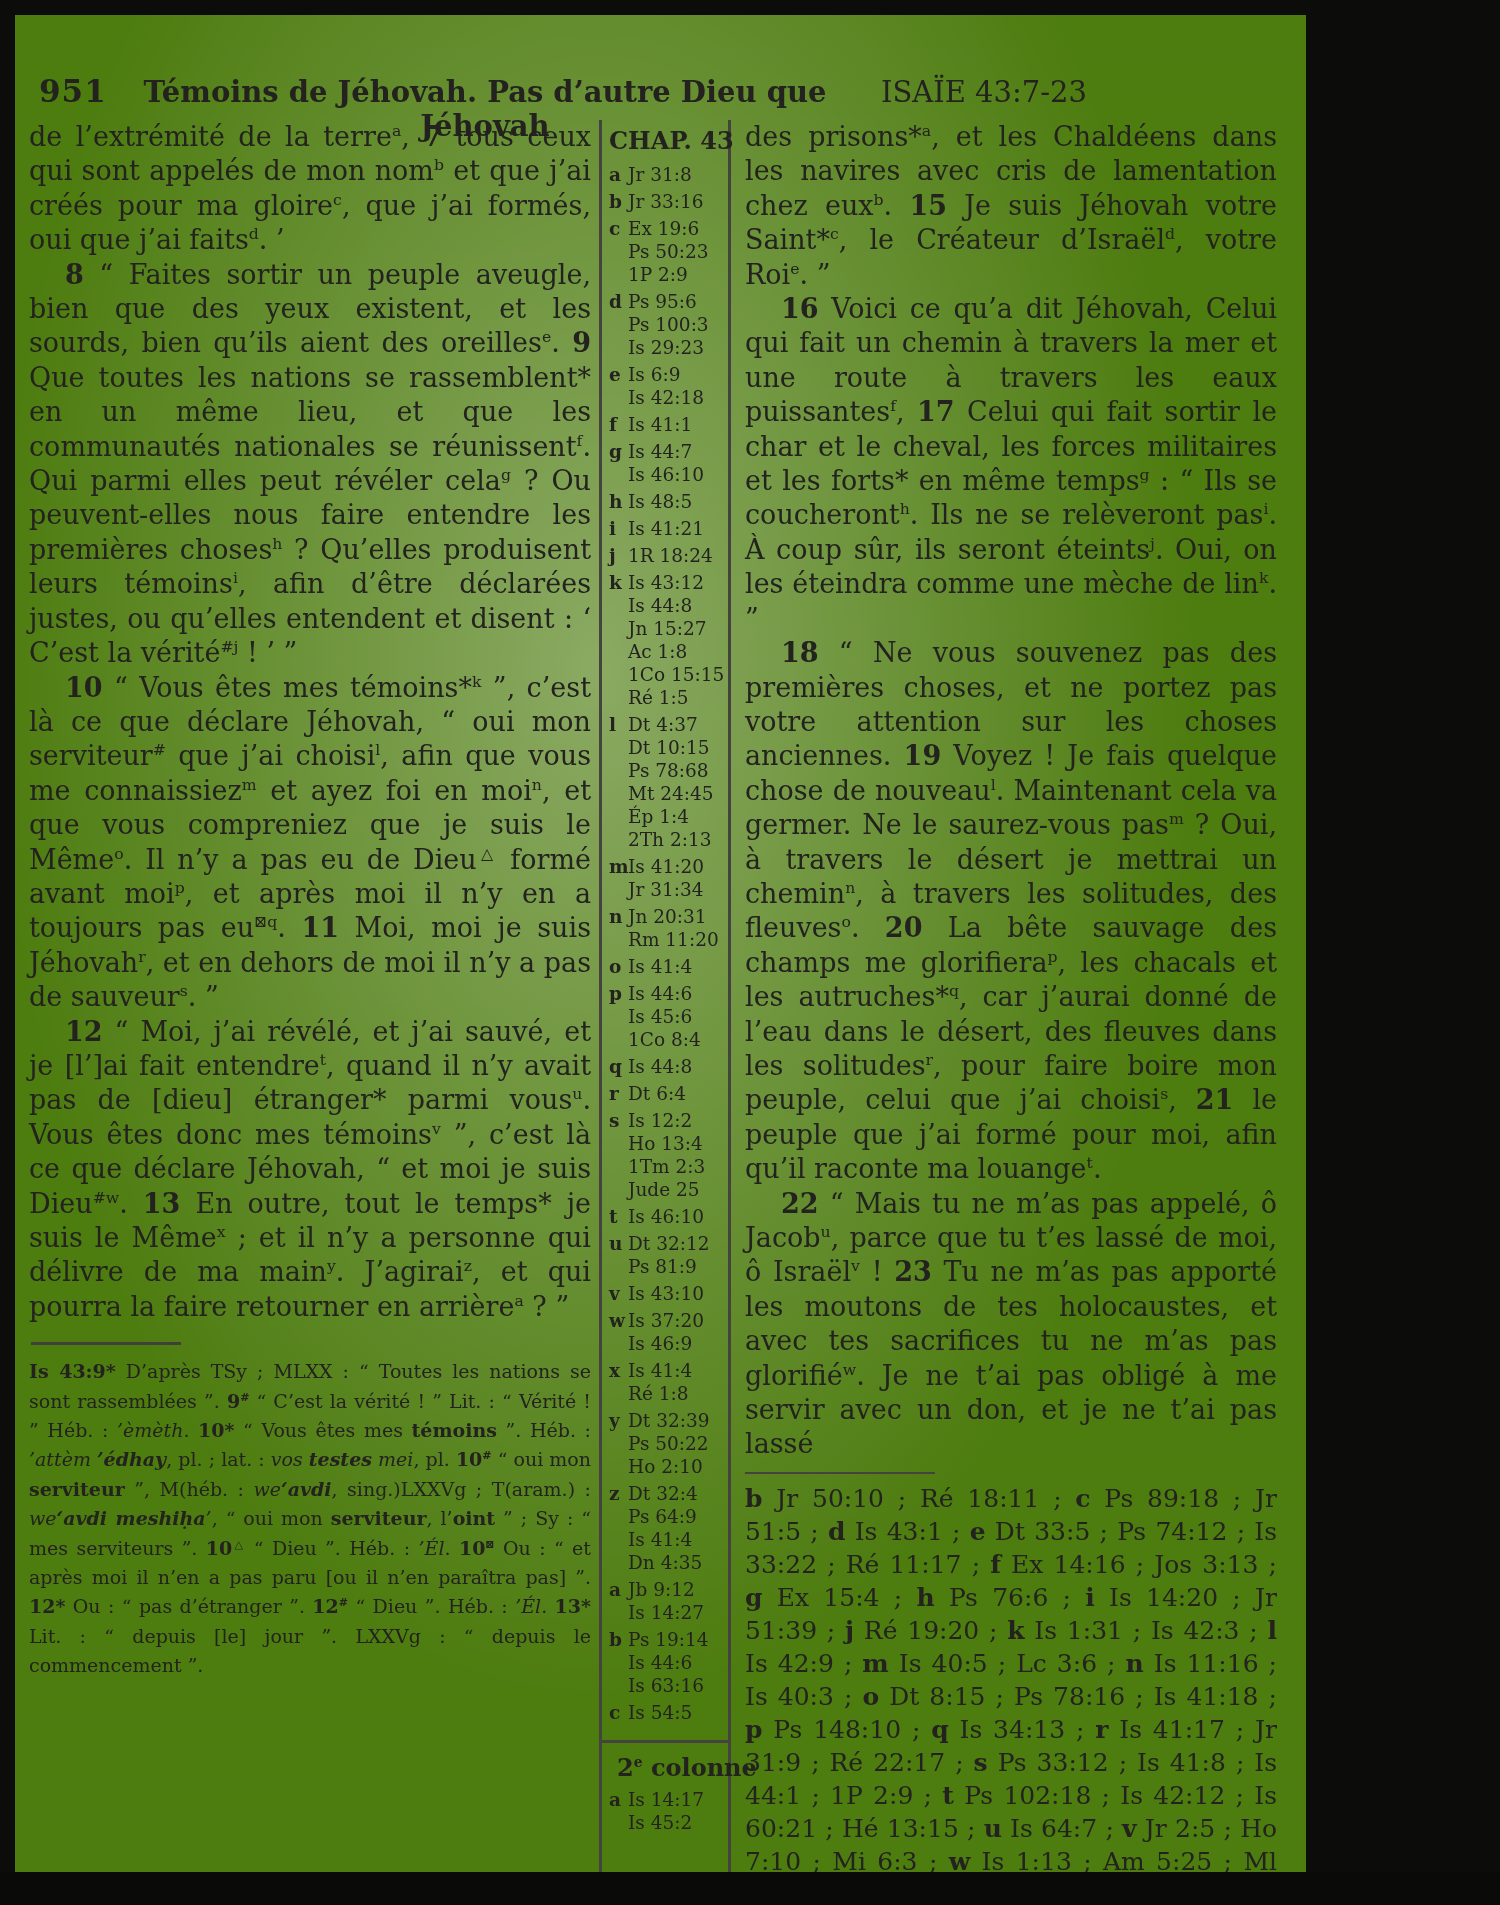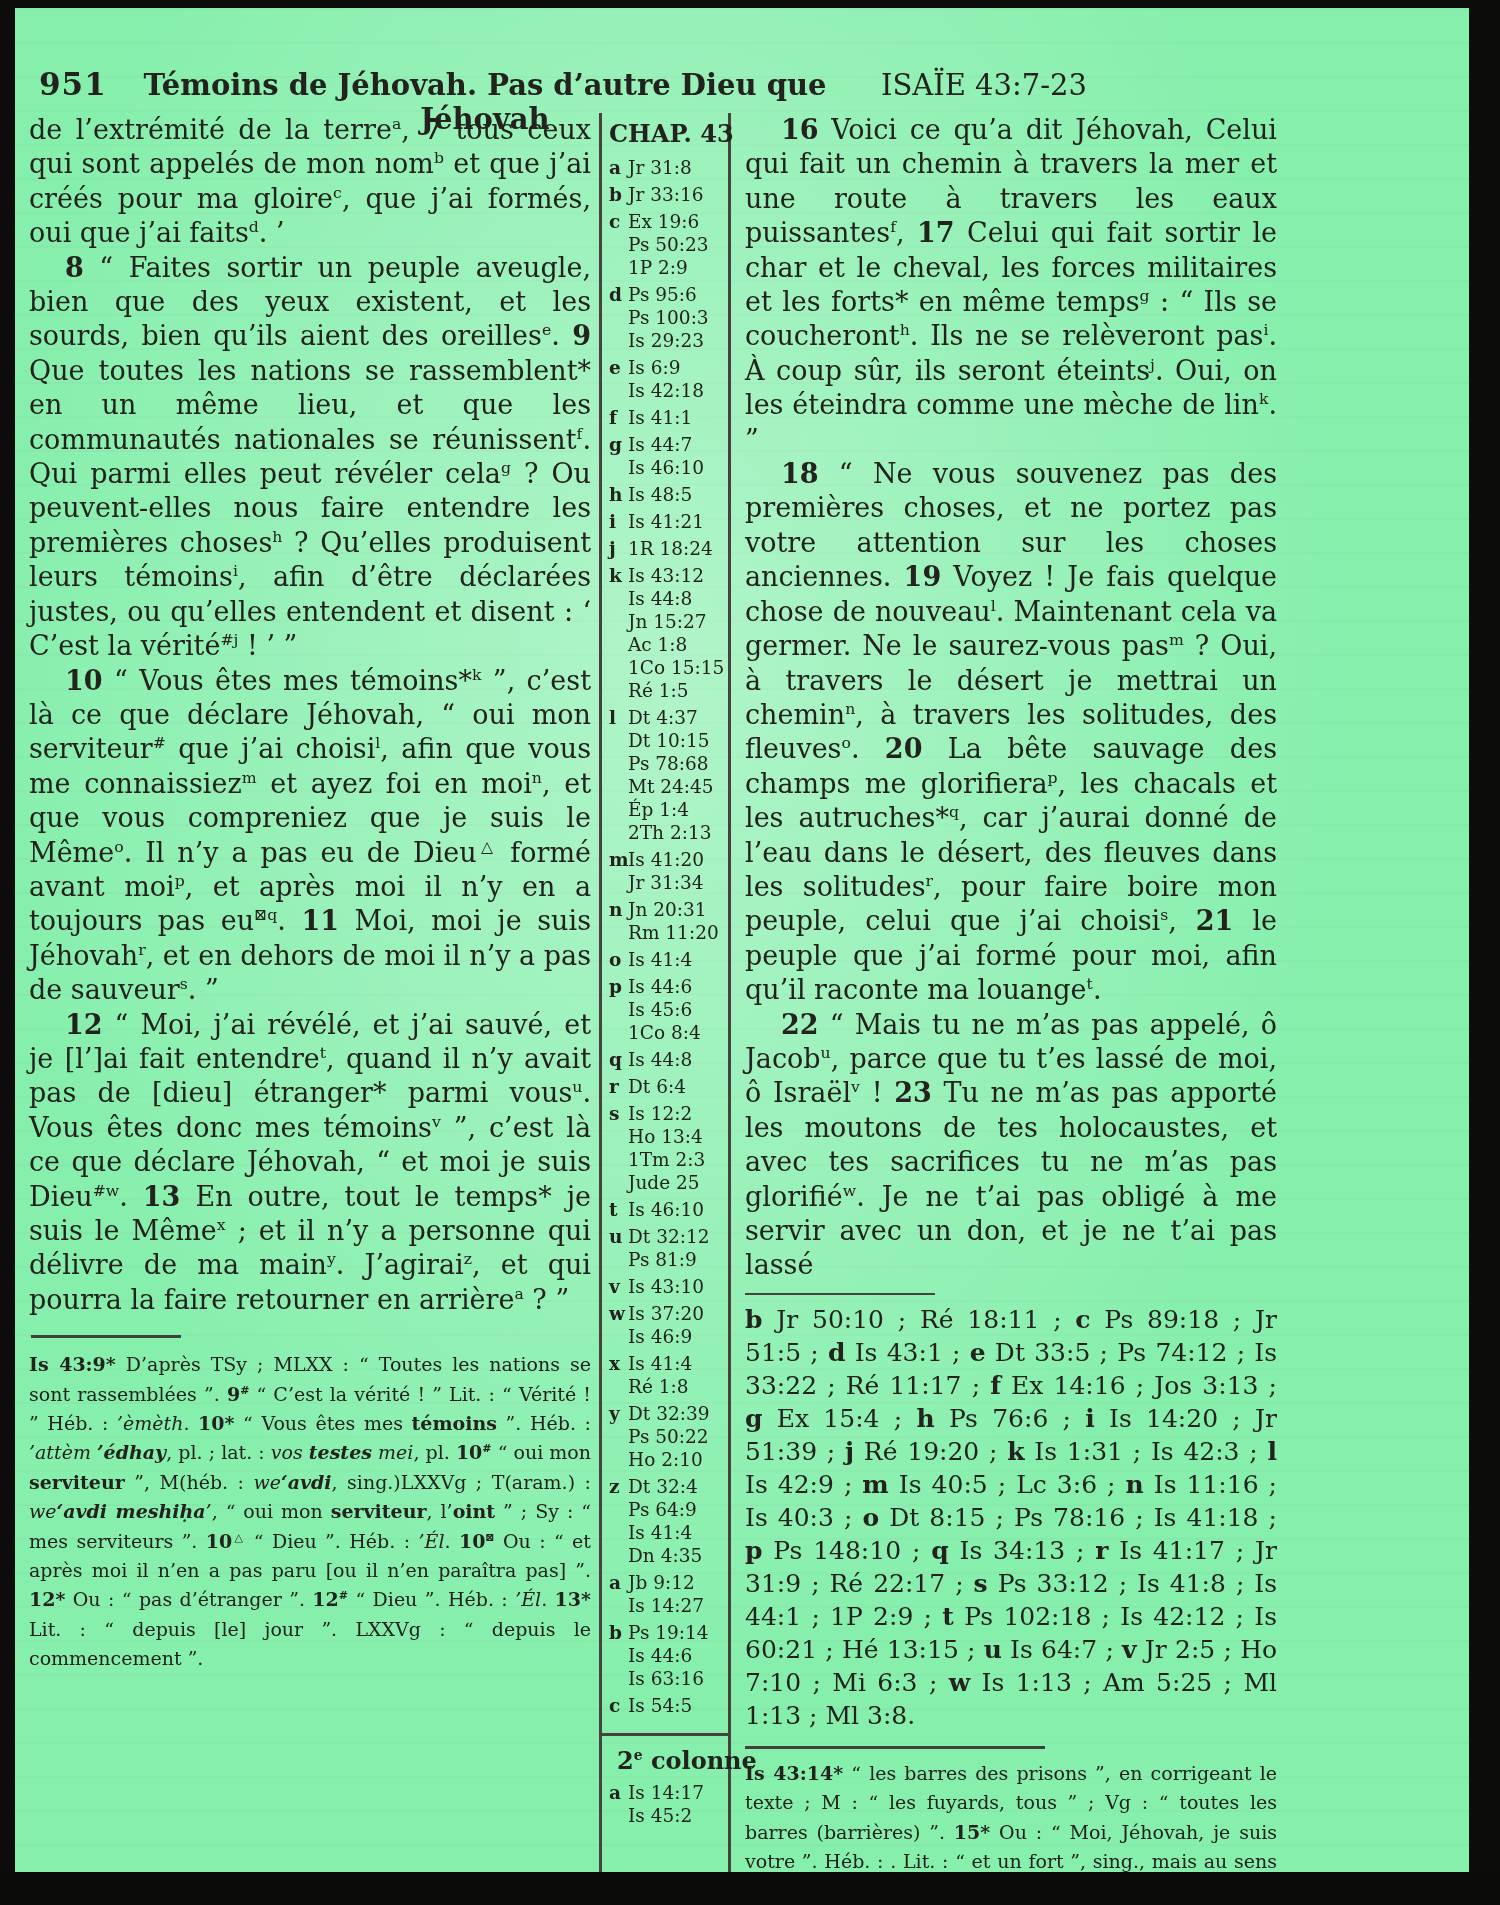--- a/index.html
+++ b/index.html
@@ -1,18 +1,18 @@
 <!DOCTYPE html>
 <html lang="fr"><head>
 <meta charset="utf-8">
 <style>
   html,body{margin:0;padding:0;background:#2a2a2a;}
   .page{position:relative;width:1500px;height:1905px;background:#0c0c0b;overflow:hidden;
         font-family:"DejaVu Serif","Liberation Serif",serif;color:#23221e;}
-  .paper{position:absolute;left:15px;top:8px;width:1454px;height:1872px;background:#86efac;}
+  .paper{position:absolute;left:15px;top:15px;width:1291px;height:1872px;background:#4d7c0f;}
   .paper::before{content:'';position:absolute;inset:0;pointer-events:none;
         background:radial-gradient(ellipse at 45% 35%, rgba(255,255,255,0.35), rgba(0,0,0,0) 60%),
                    repeating-linear-gradient(180deg, rgba(110,108,98,0.045) 0 2px, rgba(0,0,0,0) 2px 34px);}
   .edge-bottom{position:absolute;left:0;bottom:0;width:1500px;height:33px;background:#0a0a09;}
 
   .pagenum{position:absolute;left:24px;top:58px;font-size:31px;font-weight:bold;letter-spacing:1px;}
   .runtitle{position:absolute;left:110px;top:60px;width:720px;text-align:center;font-size:29px;font-weight:bold;}
   .bookref{position:absolute;left:866px;top:60px;width:230px;font-size:29px;font-weight:normal;}
 
   .cols{position:absolute;left:14px;top:105px;width:1248px;display:flex;align-items:stretch;min-height:1750px;}
@@ -330,20 +330,21 @@
             </div>
             <div class="rl">
               <span class="rlt"></span>
               <span class="rlr">Is 45:2</span>
             </div>
           </div>
       </div>
 
       <div class="col-right">
         <div class="maintext">
+            <p class="vp noind">des prisons*<sup>a</sup>, et les Chaldéens dans les navires avec cris de lamentation chez eux<sup>b</sup>. <b>15</b> Je suis Jéhovah votre Saint*<sup>c</sup>, le Créateur d’Israël<sup>d</sup>, votre Roi<sup>e</sup>. ”</p>
             <p class="vp"><b>16</b> Voici ce qu’a dit Jéhovah, Celui qui fait un chemin à travers la mer et une route à travers les eaux puissantes<sup>f</sup>, <b>17</b> Celui qui fait sortir le char et le cheval, les forces militaires et les forts* en même temps<sup>g</sup>&nbsp;: “ Ils se coucheront<sup>h</sup>. Ils ne se relèveront pas<sup>i</sup>. À coup sûr, ils seront éteints<sup>j</sup>. Oui, on les éteindra comme une mèche de lin<sup>k</sup>. ”</p>
             <p class="vp"><b>18</b> “ Ne vous souvenez pas des premières choses, et ne portez pas votre attention sur les choses anciennes. <b>19</b> Voyez&nbsp;! Je fais quelque chose de nouveau<sup>l</sup>. Maintenant cela va germer. Ne le saurez-vous pas<sup>m</sup>&nbsp;? Oui, à travers le désert je mettrai un chemin<sup>n</sup>, à travers les solitudes, des fleuves<sup>o</sup>. <b>20</b> La bête sauvage des champs me glorifiera<sup>p</sup>, les chacals et les autruches*<sup>q</sup>, car j’aurai donné de l’eau dans le désert, des fleuves dans les solitudes<sup>r</sup>, pour faire boire mon peuple, celui que j’ai choisi<sup>s</sup>, <b>21</b> le peuple que j’ai formé pour moi, afin qu’il raconte ma louange<sup>t</sup>.</p>
             <p class="vp"><b>22</b> “ Mais tu ne m’as pas appelé, ô Jacob<sup>u</sup>, parce que tu t’es lassé de moi, ô Israël<sup>v</sup>&nbsp;! <b>23</b> Tu ne m’as pas apporté les moutons de tes holocaustes, et avec tes sacrifices tu ne m’as pas glorifié<sup>w</sup>. Je ne t’ai pas obligé à me servir avec un don, et je ne t’ai pas lassé</p>
           </div>
         <div class="crosssep"></div>
         <div class="crossrefs"><b>b</b> Jr 50:10&nbsp;; Ré 18:11&nbsp;; <b>c</b> Ps 89:18&nbsp;; Jr 51:5&nbsp;; <b>d</b> Is 43:1&nbsp;; <b>e</b> Dt 33:5&nbsp;; Ps 74:12&nbsp;; Is 33:22&nbsp;; Ré 11:17&nbsp;; <b>f</b> Ex 14:16&nbsp;; Jos 3:13&nbsp;; <b>g</b> Ex 15:4&nbsp;; <b>h</b> Ps 76:6&nbsp;; <b>i</b> Is 14:20&nbsp;; Jr 51:39&nbsp;; <b>j</b> Ré 19:20&nbsp;; <b>k</b> Is 1:31&nbsp;; Is 42:3&nbsp;; <b>l</b> Is 42:9&nbsp;; <b>m</b> Is 40:5&nbsp;; Lc 3:6&nbsp;; <b>n</b> Is 11:16&nbsp;; Is 40:3&nbsp;; <b>o</b> Dt 8:15&nbsp;; Ps 78:16&nbsp;; Is 41:18&nbsp;; <b>p</b> Ps 148:10&nbsp;; <b>q</b> Is 34:13&nbsp;; <b>r</b> Is 41:17&nbsp;; Jr 31:9&nbsp;; Ré 22:17&nbsp;; <b>s</b> Ps 33:12&nbsp;; Is 41:8&nbsp;; Is 44:1&nbsp;; 1P 2:9&nbsp;; <b>t</b> Ps 102:18&nbsp;; Is 42:12&nbsp;; Is 60:21&nbsp;; Hé 13:15&nbsp;; <b>u</b> Is 64:7&nbsp;; <b>v</b> Jr 2:5&nbsp;; Ho 7:10&nbsp;; Mi 6:3&nbsp;; <b>w</b> Is 1:13&nbsp;; Am 5:25&nbsp;; Ml 1:13&nbsp;; Ml 3:8.</div>
         <div class="fnsep fnsep-right"></div>
         <div class="fnblock"><b>Is 43:14*</b> “ les barres des prisons ”, en corrigeant le texte&nbsp;; M&nbsp;: “ les fuyards, tous ”&nbsp;; Vg&nbsp;: “ toutes les barres (barrières) ”. <b>15*</b> Ou&nbsp;: “ Moi, Jéhovah, je suis votre  ”. Héb.&nbsp;: .  Lit.&nbsp;: “ et un fort ”, sing., mais au sens collectif.  Voir 13:21, note “ autruches ”.</div>
       </div>
 

